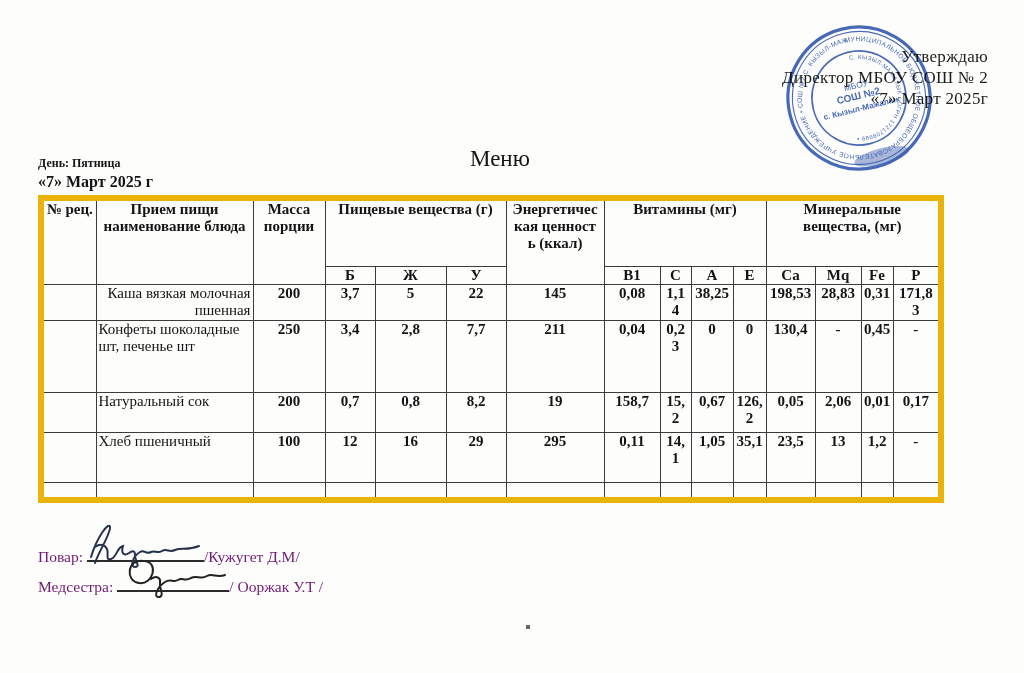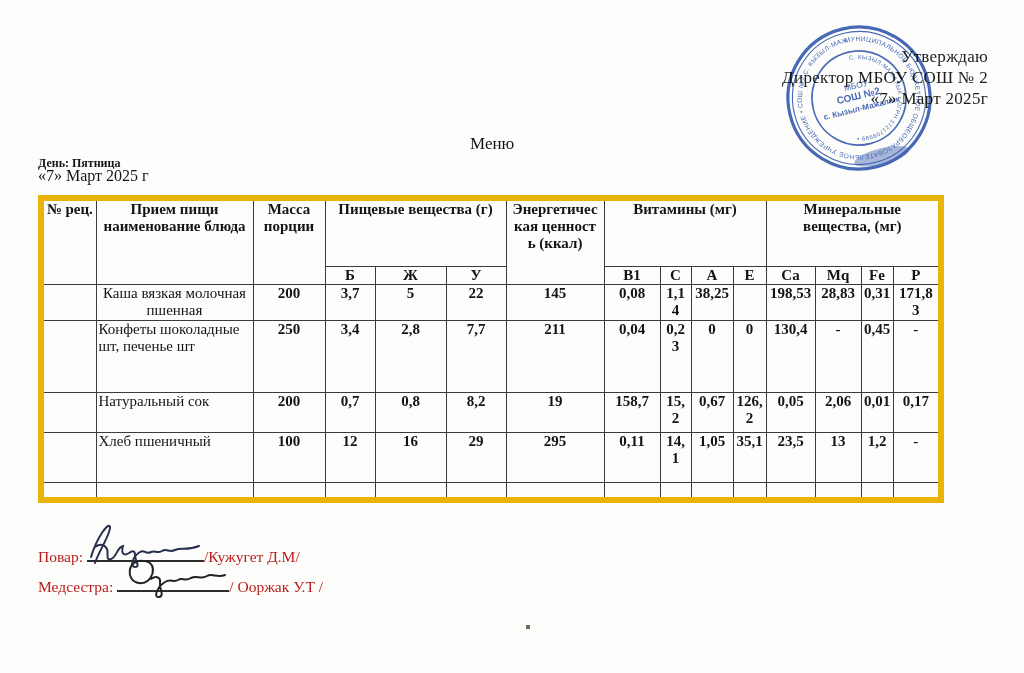--- a/index.html
+++ b/index.html
@@ -9,43 +9,43 @@
     font-family:"Liberation Serif", serif;color:#141414;
   }
   
   .approval{
     position:absolute;top:46px;right:36px;text-align:right;
     font-size:17px;line-height:21px;color:#1c1c1c;letter-spacing:.3px;
   }
   
   .stamp{position:absolute;left:775px;top:14px;mix-blend-mode:multiply;opacity:.93;}
   
-  .doc-title{position:absolute;left:470px;top:134px;font-size:17px;}
+  .doc-title{position:absolute;left:470px;top:146px;font-size:23px;}
   .day-line{position:absolute;left:38px;top:156px;font-size:12px;font-weight:bold;}
-  .date-line{position:absolute;left:38px;top:167px;font-size:16px;font-weight:normal;}
+  .date-line{position:absolute;left:38px;top:173px;font-size:16px;font-weight:bold;}
   
   table.menu{
     position:absolute;left:38px;top:195px;width:900px;
     border-collapse:collapse;table-layout:fixed;
   }
   table.menu th, table.menu td{
     border:1px solid #3b3b3b;padding:0 2px;vertical-align:top;
     font-size:15px;line-height:17px;overflow:hidden;
   }
   table.menu{border:6px solid #eab308;}
   table.menu th{font-weight:bold;text-align:center;}
   tr.head-main{height:68px;}
   tr.head-sub{height:18px;}
   tr.head-sub th{line-height:16px;font-weight:bold;}
   td.num{text-align:center;font-weight:bold;overflow-wrap:break-word;word-wrap:break-word;}
   td.dish{text-align:left;padding-left:3px;}
-  td.dish-c{text-align:center;}
+  td.dish-c{text-align:right;}
   td.dish-ind{padding-left:11px;margin-top:32px;}
   
-  .sig-row{position:absolute;left:38px;font-size:15.5px;white-space:nowrap;color:#b91c1c;}
+  .sig-row{position:absolute;left:38px;font-size:15.5px;white-space:nowrap;color:#701a75;}
   .sig-row-1{top:544px;} .sig-row-2{top:574px;} .sig-row-3{top:604px;}
   .sig-line{
     display:inline-block;position:relative;height:16px;margin-left:4px;
     border-bottom:2px solid #2c2c2c;vertical-align:baseline;
   }
   .w1{width:117px;} .w2{width:112px;} .w3{width:113px;}
   .sig-line svg{position:absolute;left:-2px;bottom:-11px;overflow:visible;}
   .stray-dot{position:absolute;left:526px;top:625px;width:4px;height:4px;background:#6a6a62;}
 </style>
 </head>

